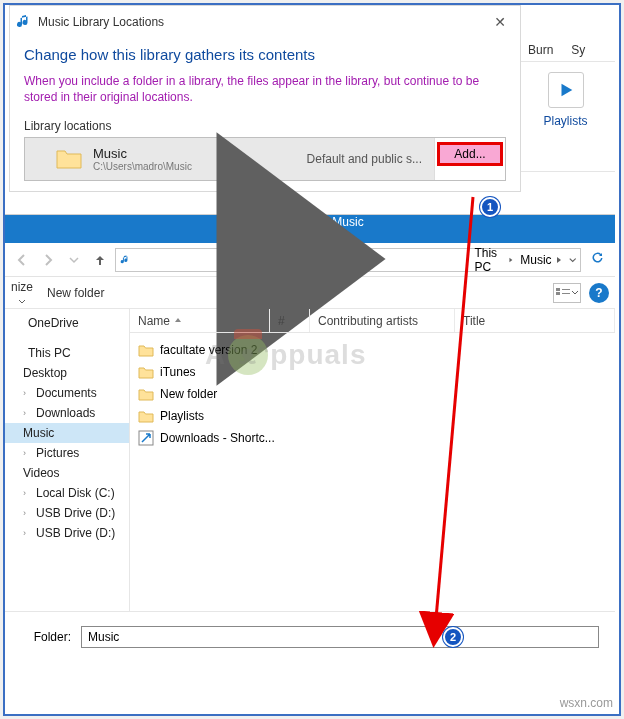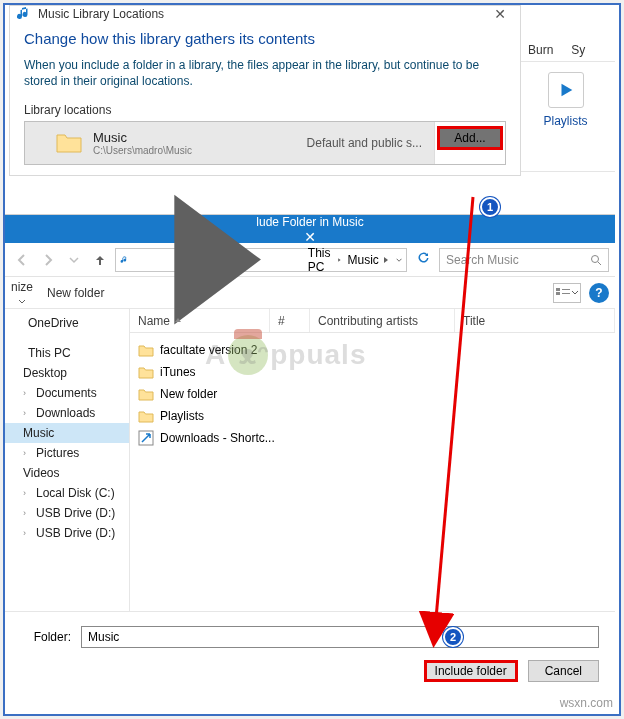--- a/index.html
+++ b/index.html
@@ -1,35 +1,35 @@
 <!DOCTYPE html>
 <html><head>
 <meta charset="utf-8">
 <style>
   * { box-sizing: border-box; font-family: 'Segoe UI', Tahoma, sans-serif; }
   body { margin: 0; width: 624px; height: 719px; background: #f0f0f0; position: relative; overflow: hidden; }
   .frame { position: absolute; inset: 3px; border: 2px solid #3b6fc3; background: #fff; }
 
   
   .dlg1 { position: absolute; left: 4px; top: 0; width: 512px; background: #fff; border: 1px solid #d9d9d9; }
-  .dlg1-title { display: flex; align-items: center; padding: 0 6px; font-size: 12px; color: #333; }
+  .dlg1-title { display: flex; align-items: center; padding: 8px 6px; font-size: 12px; color: #333; }
   .dlg1-title .mico { width: 16px; height: 16px; margin-right: 6px; }
   .dlg1-title .ttl { flex: 1; }
   .dlg1-x { width: 28px; text-align: center; color: #555; font-size: 14px; cursor: default; }
   .dlg1-head { padding: 8px 14px 0; color: #0f4a9e; font-size: 15px; }
-  .dlg1-desc { padding: 10px 14px 0; font-size: 12px; color: #0c4a6e; line-height: 1.35; }
+  .dlg1-desc { padding: 10px 14px 0; font-size: 12px; color: #a21caf; line-height: 1.35; }
   .dlg1-sub { padding: 14px 14px 0; font-size: 12px; color: #333; }
   .liblist { margin: 4px 14px 10px; border: 1px solid #bfbfbf; height: 44px; position: relative; display: flex; align-items: stretch; }
   .lib-row { flex: 1; display: flex; align-items: center; padding-left: 30px; background: #e8e8e8; border-right: 1px solid #ddd; }
   .lib-fico { width: 28px; height: 26px; margin-right: 10px; }
   .lib-name { font-size: 13px; color: #222; }
   .lib-path { font-size: 10px; color: #777; }
   .lib-def { font-size: 12px; color: #555; margin-left: auto; margin-right: 12px; }
   .addcell { width: 70px; display: flex; align-items: flex-start; justify-content: center; padding-top: 4px; }
-  .addbtn { border: 3px solid #e60000; background: #737373; font-size: 12px; padding: 2px 14px; color: #000; }
+  .addbtn { border: 3px solid #e60000; background: #f9a8d4; font-size: 12px; padding: 2px 14px; color: #000; }
 
   
   .peek { position: absolute; right: 4px; top: 34px; width: 100px; border-left: 1px solid #ddd; }
   .peekrow { padding: 4px 8px; font-size: 12px; border-bottom: 1px solid #e5e5e5; color: #333; background:#fff; }
   .peekbig { height: 110px; text-align:center; padding-top:10px;}
   .playico { width:36px; height:36px; border:1px solid #ccc; margin:0 auto 6px; display:flex; align-items:center; justify-content:center; border-radius:3px;}
   .playico svg { width:18px; }
   .peeklbl { font-size: 12px; color:#0f4a9e; }
 
   
@@ -190,28 +190,20 @@
         <span style="flex:1"></span>
         <svg width="10" height="10" viewBox="0 0 10 10">
             <path d="M1 3l4 4 4-4" stroke="#606060" stroke-width="1.5" fill="none"></path>
           </svg>
       </div>
       <div class="refresh">
         <svg width="14" height="14" viewBox="0 0 14 14">
             <path d="M11 3a5 5 0 1 0 1.5 4H11a3.5 3.5 0 1 1-1-3l-1 1h3V2z" fill="#1979ca"></path>
           </svg>
       </div>
-      <div class="searchbox">
-        <span>Search Music</span>
-        <span style="flex:1"></span>
-        <svg width="12" height="12" viewBox="0 0 12 12">
-            <circle cx="5" cy="5" r="3.5" stroke="#888" fill="none"></circle>
-            <line x1="8" y1="8" x2="11" y2="11" stroke="#888"></line>
-          </svg>
-      </div>
     </div>
 
     <div class="toolbar">
       <span class="toolitem">
         <span>nize</span>
         <svg width="8" height="8" viewBox="0 0 8 8">
             <path d="M1 2l3 3 3-3" stroke="#606060" fill="none"></path>
           </svg>
       </span>
       <span class="toolitem">New folder</span>
@@ -323,24 +315,20 @@
           </div>
         </div>
       </div>
     </div>
 
     <div class="footer2">
       <div class="fldline">
         <span class="fldlbl">Folder:</span>
         <input class="fldinput" value="Music" style="">
       </div>
-      <div class="btnrow">
-        <button class="winbtn hl">Include folder</button>
-        <button class="winbtn">Cancel</button>
-      </div>
     </div>
   </div>
 
   <svg class="arrow-svg">
     <defs>
         <marker id="ah" markerWidth="12" markerHeight="12" refX="6" refY="6" orient="auto">
       <path d="M0 0 L12 6 L0 12 z" fill="#e60000"></path>
     </marker>
       </defs>
     <line x1="468" y1="192" x2="430" y2="625" stroke="#e60000" stroke-width="3" marker-end="url(#ah)"></line>

